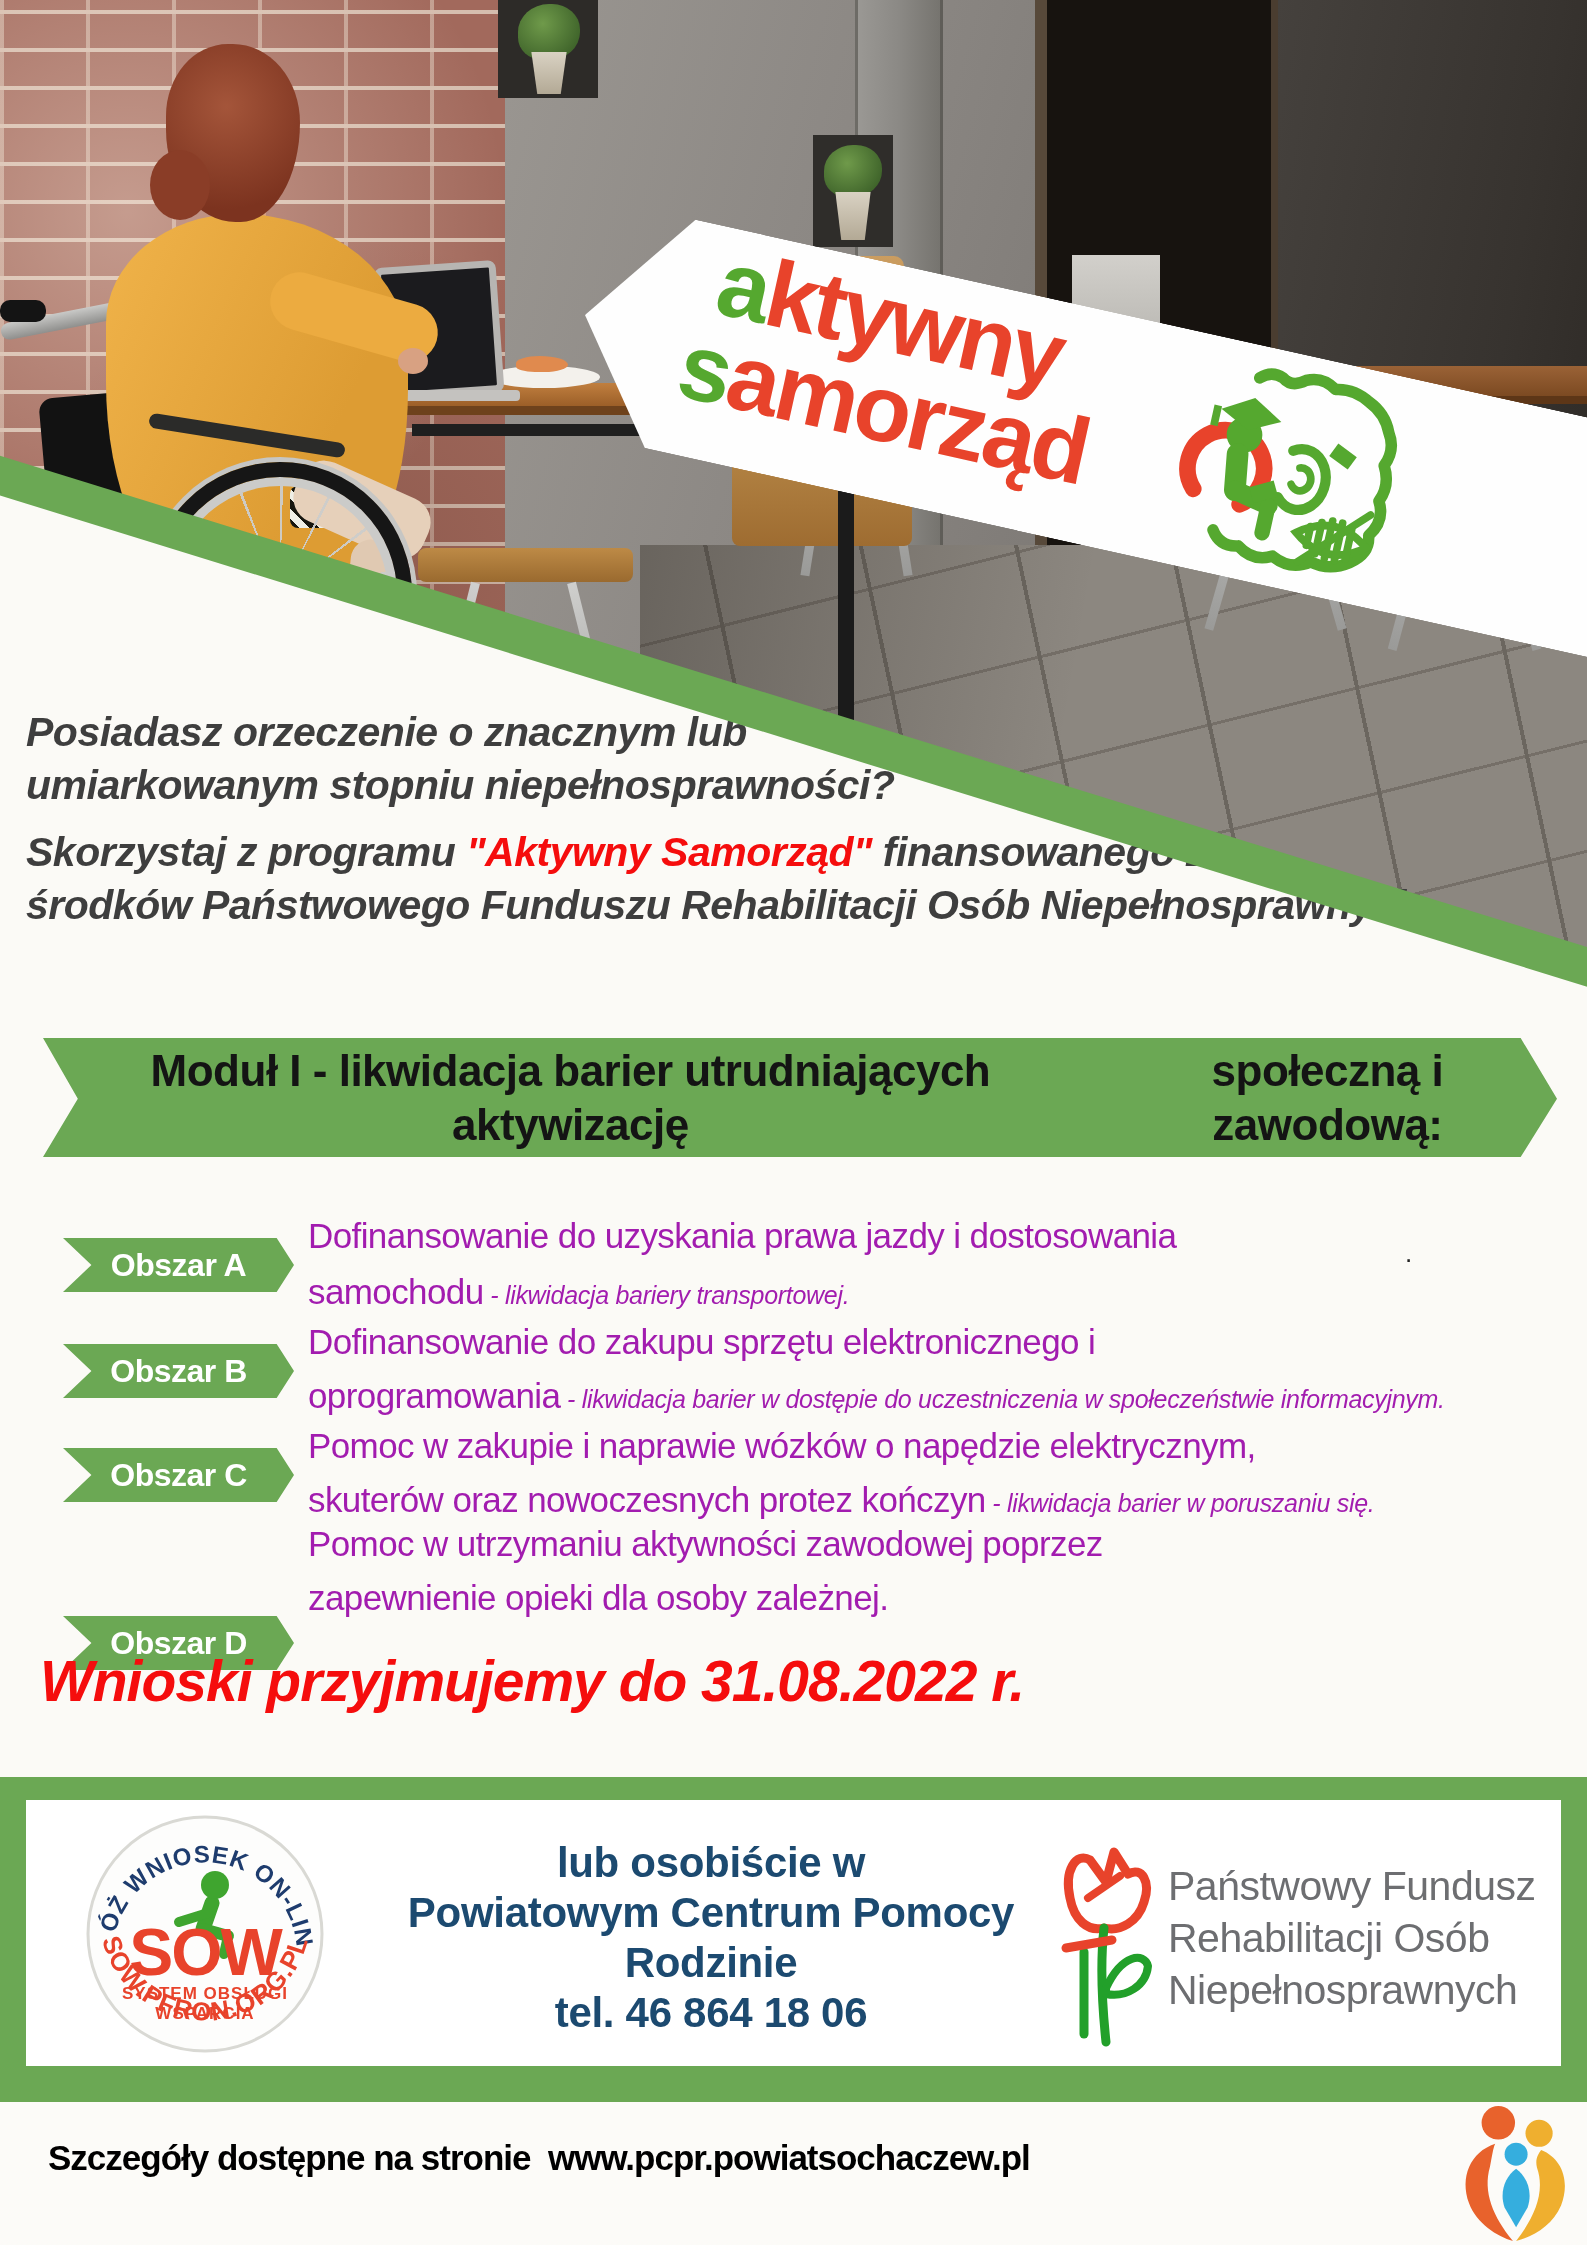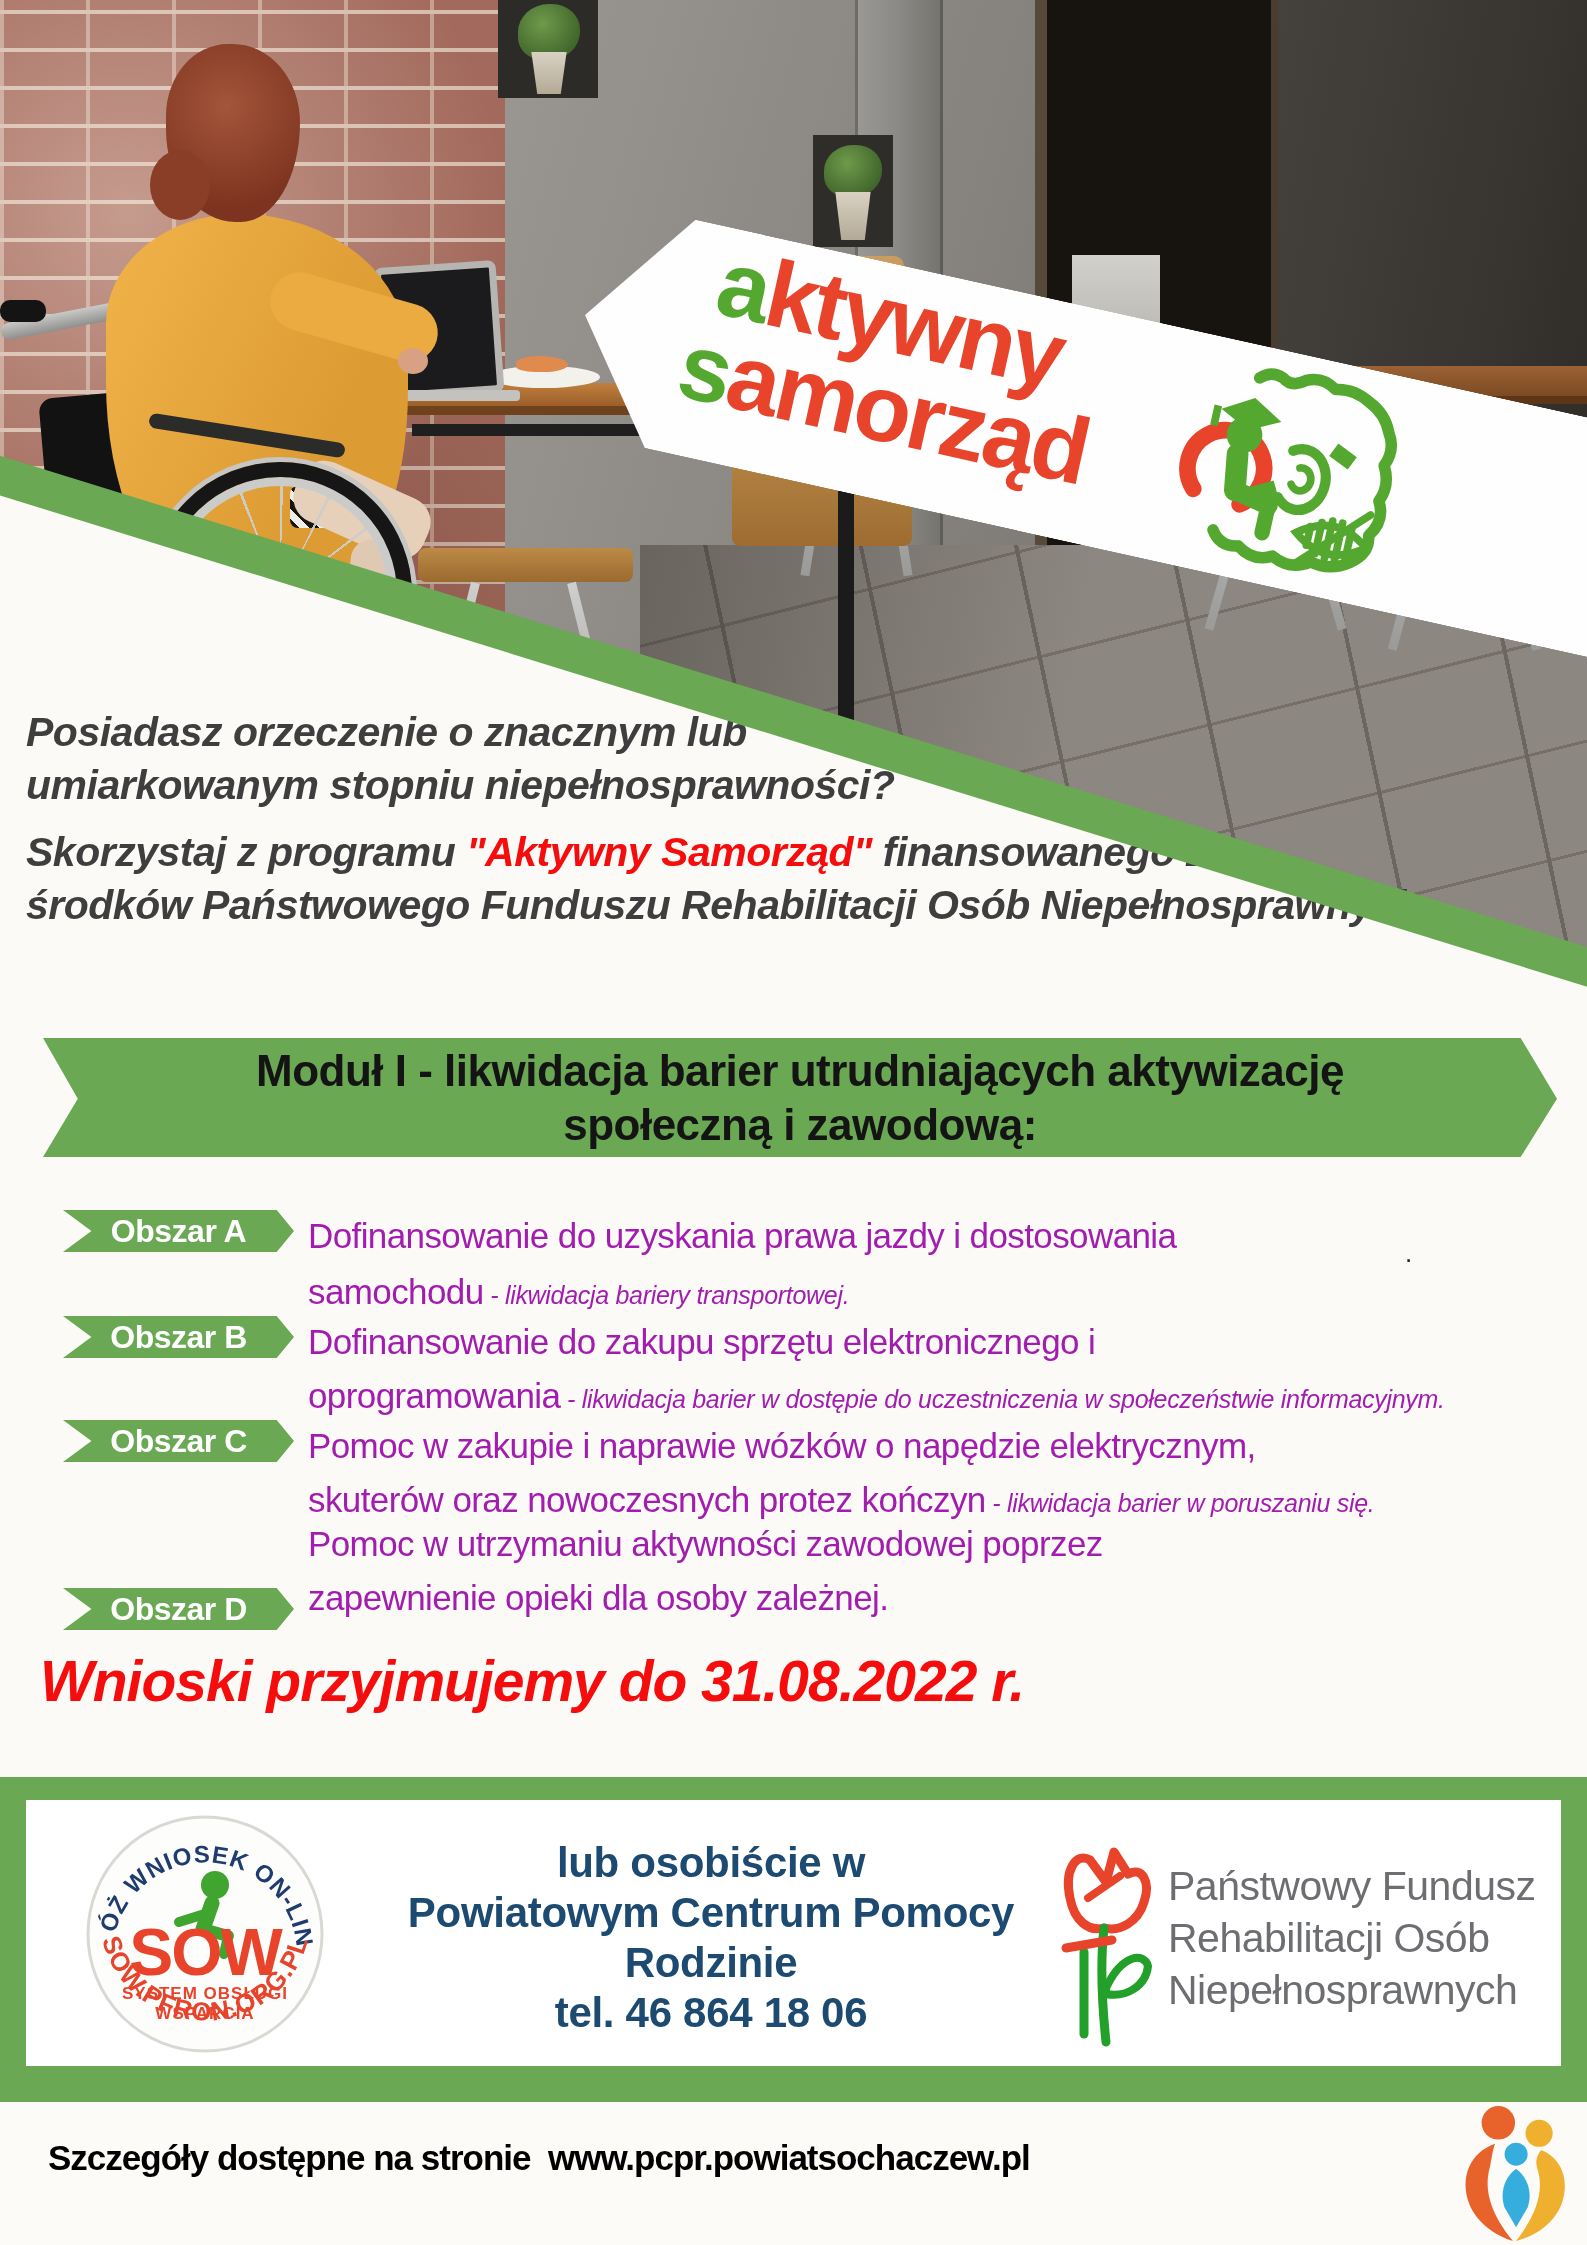--- a/index.html
+++ b/index.html
@@ -94,30 +94,30 @@
 
   
   .intro-q { position:absolute; left:26px; top:706px; font-size:41px; font-weight:bold;
     font-style:italic; color:#3E3E3E; line-height:53px; letter-spacing:-0.5px; }
   .intro-offer { position:absolute; left:26px; top:826px; font-size:41px; font-weight:bold;
     font-style:italic; color:#3E3E3E; line-height:53px; letter-spacing:-0.5px; }
   .red-inline { color:#F50D0D; }
 
   
   .module-banner { position:absolute; left:43px; top:1038px; width:1514px; height:119px;
-    background:#6BA854; color:#141414; display:flex; flex-direction:column;
+    background:#6BA854; color:#141414; display:flex; flex-direction:row;
     justify-content:center; align-items:center; text-align:center;
     font-size:44px; font-weight:bold; line-height:54px; letter-spacing:-0.5px;
     clip-path:polygon(0 0, 97.6% 0, 100% 51%, 97.6% 100%, 0 100%, 2.3% 51%); }
 
   
-  .area-badge { position:absolute; left:63px; width:231px; height:42px; background:#6BA854;
+  .area-badge { position:absolute; left:63px; width:231px; height:54px; background:#6BA854;
     color:#fff; font-size:32px; font-weight:bold; display:flex; align-items:center;
     justify-content:center; letter-spacing:-0.5px;
-    clip-path:polygon(0 0, 92.5% 0, 100% 50%, 92.5% 100%, 0 100%, 12.3% 50%); }
+    clip-path:polygon(0 0, 92.5% 0, 100% 50%, 92.5% 100%, 0 100%, 12.3% 50%);margin-top:28px; }
   .area-line { position:absolute; left:308px; font-size:35px; font-weight:normal; color:#a21caf;
     letter-spacing:-0.6px; white-space:nowrap; }
   .area-note { font-size:25px; font-style:italic; letter-spacing:-0.3px; }
   .stray-dot { position:absolute; left:1405px; top:1238px; font-size:26px; color:#222; }
 
   .deadline { position:absolute; left:40px; top:1648px; font-size:57px; font-weight:bold;
     font-style:italic; color:#F50D0D; letter-spacing:-1px; }
 
   
   .green-band { position:absolute; left:0; top:1777px; width:1587px; height:325px; background:#6BA854; }

